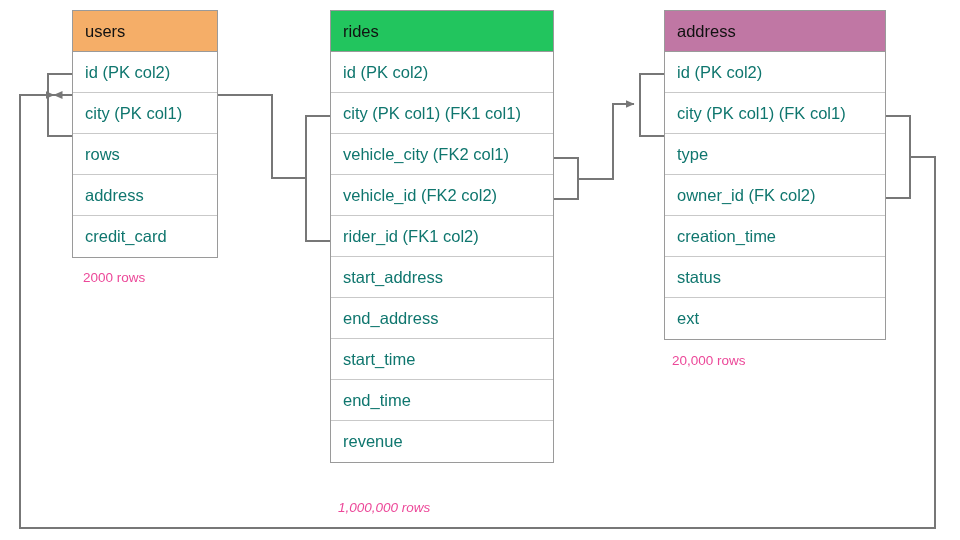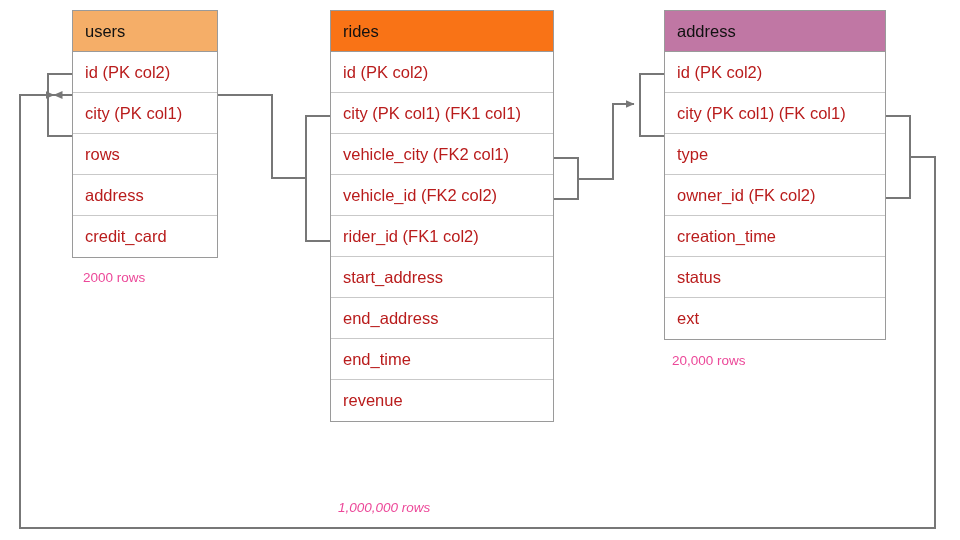--- a/index.html
+++ b/index.html
@@ -39,21 +39,21 @@
     border-bottom: 1px solid #9a9a9a;
     white-space: nowrap;
     overflow: hidden;
   }
   .field-row {
     box-sizing: border-box;
     height: 41px;
     line-height: 41px;
     padding: 0 0 0 12px;
     font-size: 16.5px;
-    color: #b91c1c;
+    color: #0f766e;
     border-bottom: 1px solid #c9c9c9;
     background: #ffffff;
     white-space: nowrap;
     overflow: hidden;
   }
   .field-row.last {
     border-bottom: none;
   }
   .row-count {
     position: absolute;
@@ -95,28 +95,29 @@
     <div class="entity-header" style="background:#f5ae68;">users</div>
     <div class="field-row">id (PK col2)</div>
     <div class="field-row">city (PK col1)</div>
     <div class="field-row">rows</div>
     <div class="field-row">address</div>
     <div class="field-row last">credit_card</div>
   </div>
   <div class="row-count" style="left:83px; top:270px;">2000 rows</div>
 
   <div class="entity" style="left:330px; top:10px; width:224px;">
-    <div class="entity-header" style="background:#f97316;">rides</div>
+    <div class="entity-header" style="background:#22c55e;">rides</div>
     <div class="field-row">id (PK col2)</div>
     <div class="field-row">city (PK col1) (FK1 col1)</div>
     <div class="field-row">vehicle_city (FK2 col1)</div>
     <div class="field-row">vehicle_id (FK2 col2)</div>
     <div class="field-row">rider_id (FK1 col2)</div>
     <div class="field-row">start_address</div>
     <div class="field-row">end_address</div>
+    <div class="field-row">start_time</div>
     <div class="field-row">end_time</div>
     <div class="field-row last">revenue</div>
   </div>
   <div class="row-count" style="left:338px; top:500px;font-style:italic;">1,000,000 rows</div>
 
   <div class="entity" style="left:664px; top:10px; width:222px;">
     <div class="entity-header" style="background:#c077a4;">address</div>
     <div class="field-row">id (PK col2)</div>
     <div class="field-row">city (PK col1) (FK col1)</div>
     <div class="field-row">type</div>

